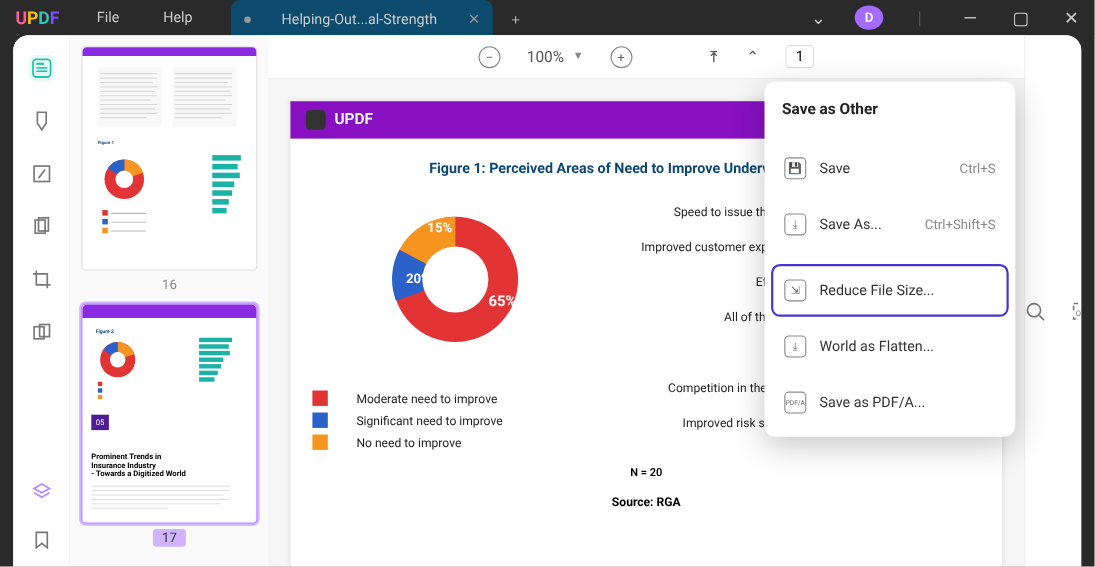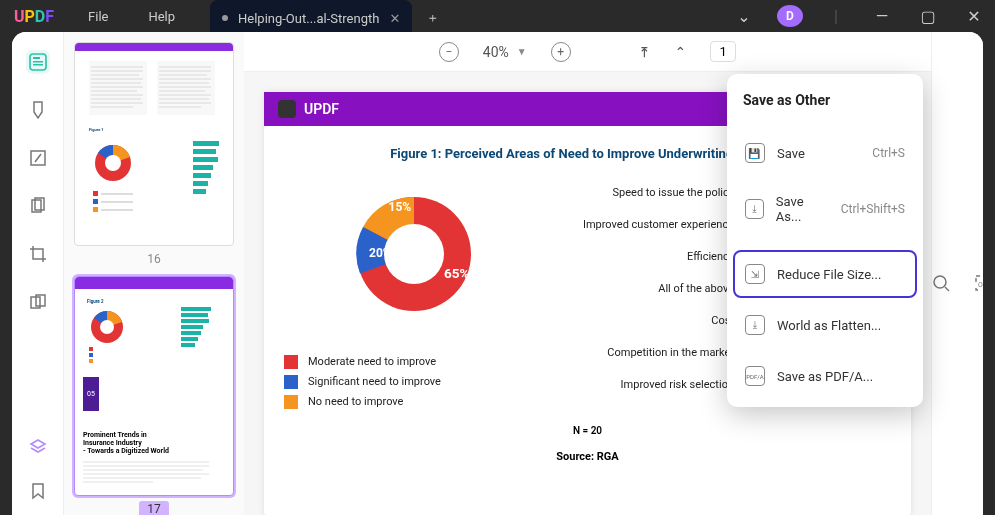--- a/index.html
+++ b/index.html
@@ -2,21 +2,21 @@
 <html><head>
 <meta charset="utf-8">
 <style>
   * { box-sizing: border-box; margin: 0; padding: 0; font-family: -apple-system, "Segoe UI", Roboto, Arial, sans-serif; }
   body { width: 995px; height: 515px; background: #2a2a2a; overflow: hidden; }
   .titlebar { height: 32px; background: #2a2a2a; display: flex; align-items: center; color: #ccc; font-size: 13px; }
   .logo { margin: 0 14px; font-weight: 700; font-size: 16px; }
   .logo .u { color: #ff5e9e; } .logo .p { color: #ffc107; } .logo .d { color: #30c4b4; } .logo .f { color: #7c4dff; }
   .menu-item { padding: 0 20px; cursor: pointer; }
   .tabbar { height: 36px; background: #2a2a2a; display: flex; align-items: stretch; color: #ccc; font-size: 13px; margin-left: 210px; position: absolute; top: 0; }
-  .tab { display: flex; align-items: center; background: #0f172a; border-radius: 8px 8px 0 0; padding: 0 12px; gap: 10px; }
+  .tab { display: flex; align-items: center; background: #0c4a6e; border-radius: 8px 8px 0 0; padding: 0 12px; gap: 28px; }
   .tab-dot { width: 6px; height: 6px; border-radius: 50%; background: #999; }
   .tab-close { color: #999; }
   .newtab { display: flex; align-items: center; padding: 0 14px; color: #ccc; }
   .winctrls { position: absolute; right: 8px; top: 0; height: 32px; display: flex; align-items: center; gap: 20px; color: #ccc; }
   .winctrls > div { width: 26px; text-align: center; }
   .avatar { width: 22px; height: 22px; border-radius: 50%; background: #a46bff; color: #fff; display: flex; align-items: center; justify-content: center; font-size: 12px; font-weight: 600; }
 
   .workspace { position: absolute; top: 32px; left: 12px; right: 12px; bottom: 0; background: #fff; border-radius: 14px 14px 0 0; display: flex; overflow: hidden; }
 
   .leftbar { width: 52px; background: #fff; display: flex; flex-direction: column; align-items: center; padding-top: 18px; gap: 24px; border-right: 1px solid #eee; }
@@ -41,34 +41,34 @@
 
   .page { position: absolute; left: 20px; right: 20px; top: 60px; bottom: 0; background: #fff; box-shadow: 0 0 6px rgba(0,0,0,.1); border-radius: 3px; }
   .page-head { height: 34px; background: #8711c1; display: flex; align-items: center; padding: 0 14px; gap: 8px; color: #fff; font-weight: 600; font-size: 14px; }
   .page-head .sq { width: 18px; height: 18px; background: #333; border-radius: 4px; }
   .page-body { padding: 20px; position: relative; height: calc(100% - 34px); }
   .fig-title { text-align: center; color: #0c4876; font-weight: 700; font-size: 13px; margin-bottom: 18px; }
   .chart-row { display: flex; gap: 30px; }
   .donut-area { width: 260px; position: relative; }
   .donut { position: relative; width: 150px; height: 150px; margin: 0 auto; }
   .legend { margin-top: 26px; font-size: 11px; color: #222; }
-  .legend div { display: flex; gap: 10px; margin-bottom: 6px; }
+  .legend div { display: flex; align-items: center; gap: 26px; margin-bottom: 6px; }
   .legend .sw { width: 14px; height: 14px; }
   .bars { flex: 1; font-size: 11px; color: #222; }
   .bar-row { display: flex; align-items: center; height: 26px; gap: 8px; margin-bottom: 6px; }
   .bar-label { width: 160px; text-align: right; }
   .bar-track { flex: 1; position: relative; height: 16px; }
   .bar-fill { height: 100%; background: #1ab3a6; color: #fff; font-size: 10px; display: flex; align-items: center; justify-content: flex-end; padding-right: 6px; }
   .nfoot { text-align: center; font-size: 10px; margin-top: 10px; font-weight: 600; }
   .src { text-align: center; font-size: 11px; margin-top: 14px; font-weight: 700; }
 
   .rightbar { width: 52px; background: #fff; display: flex; flex-direction: row; align-items: center; padding-top: 18px; gap: 24px; color: #666; border-left: 1px solid #eee;}
   .rightbar .ic { width: 20px; height: 20px; display:flex; align-items:center; justify-content:center;}
 
-  .dropdown { position: absolute; right: 60px; top: 42px; width: 196px; background: #fff; border-radius: 10px; box-shadow: 0 8px 28px rgba(0,0,0,.22); padding: 4px; z-index: 50; }
+  .dropdown { position: absolute; right: 60px; top: 42px; width: 228px; background: #fff; border-radius: 10px; box-shadow: 0 8px 28px rgba(0,0,0,.22); padding: 4px; z-index: 50; }
   .dd-title { font-weight: 700; font-size: 14px; padding: 14px 12px 18px; color: #222;}
   .dd-item { display: flex; align-items: center; gap: 12px; padding: 12px 10px; border-radius: 8px; font-size: 13px; color: #333; border: 2px solid transparent; margin: 3px 2px; cursor:pointer;}
   .dd-item .ico { width: 20px; height: 20px; border: 1.3px solid #888; border-radius: 4px; display: flex; align-items: center; justify-content: center; font-size: 10px; color:#666;}
   .dd-item .shortcut { margin-left: auto; color: #888; font-size: 12px; }
   .dd-item.hl { border-color: #4634d6; }
   .dd-sep { height: 6px; }
 
   svg { overflow: visible; }
 </style>
 </head>
@@ -235,21 +235,21 @@
             <rect x="34" y="30" width="17" height="4" fill="#1ab3a6"></rect>
             <rect x="34" y="36" width="14" height="4" fill="#1ab3a6"></rect>
           </g>
           <g transform="translate(6,52)">
             <rect x="0" y="0" width="4" height="4" fill="#e23434"></rect>
             <rect x="0" y="6" width="4" height="4" fill="#2b62c9"></rect>
             <rect x="0" y="12" width="4" height="4" fill="#f5951f"></rect>
           </g>
         </svg>
         <div style="font-size:7px; margin-top:2px;">
-          <div style="background:#4c1d95;color:#fff;display:inline-block;padding:13px 4px;">05</div>
+          <div style="background:#4c1d95;color:#fff;display:inline-block;padding:3px 4px;">05</div>
           <div style="font-weight:700;margin-top:20px;">Prominent Trends in</div>
           <div style="font-weight:700;">Insurance Industry</div>
           <div style="font-weight:700;">- Towards a Digitized World</div>
           <svg width="130" height="28" style="margin-top:4px">
               <g stroke="#ccc" stroke-width="0.6">
                 <line x1="0" y1="3" x2="126" y2="3"></line>
                 <line x1="0" y1="7" x2="126" y2="7"></line>
                 <line x1="0" y1="11" x2="120" y2="11"></line>
                 <line x1="0" y1="15" x2="126" y2="15"></line>
                 <line x1="0" y1="19" x2="118" y2="19"></line>
@@ -259,21 +259,21 @@
         </div>
       </div>
     </div>
     <div class="thumb-num"><span class="cur">17</span></div>
   </div>
 
   <div class="main">
     <div class="toolbar">
       <div class="circle">−</div>
       <div class="pct">
-        <span>40%</span>
+        <span>100%</span>
         <span style="font-size:10px;color:#888">▼</span>
       </div>
       <div class="circle">+</div>
       <div style="width:20px"></div>
       <div style="transform:rotate(90deg)">⇤</div>
       <div>⌃</div>
       <input class="pageinp" value="1" style="">
     </div>
 
     <div class="page">

